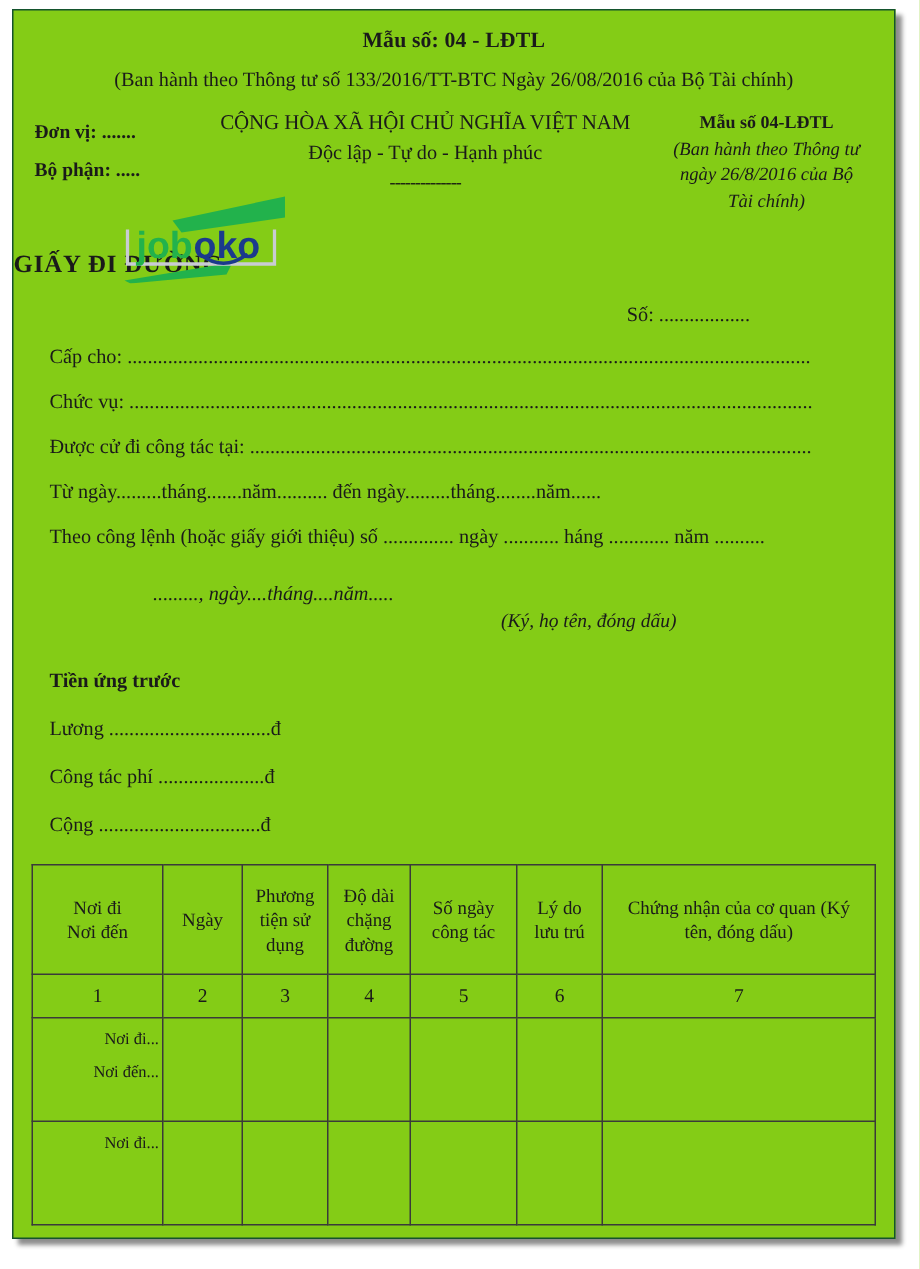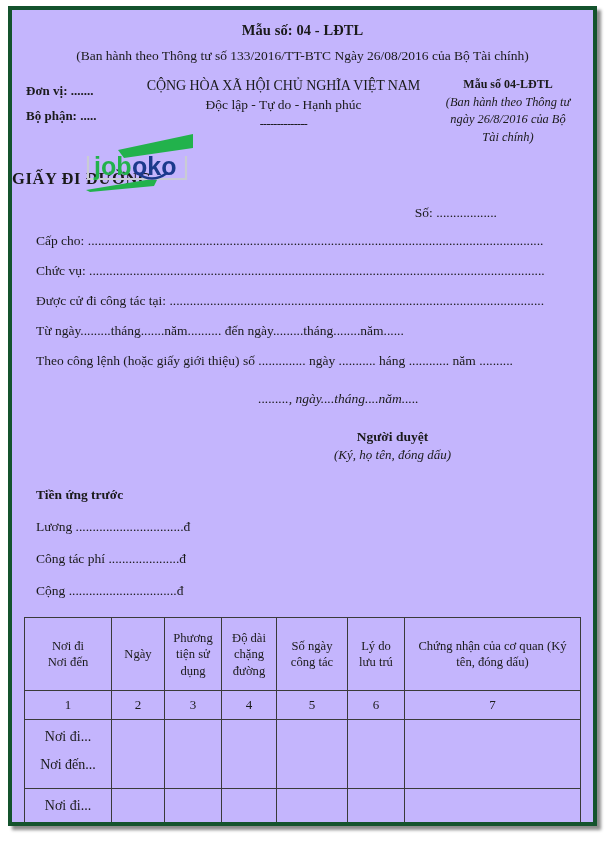--- a/index.html
+++ b/index.html
@@ -15,22 +15,22 @@
     overflow: hidden;
   }
 
   
   .page {
     position: absolute;
     left: 8px;
     top: 6px;
     width: 589px;
     height: 820px;
-    background: #c4b5fd;
-    border: 4px solid #14532d;
+    background: #84cc16;
+    border: 1px solid #14532d;
     box-shadow: 4px 4px 3px rgba(0,0,0,0.45);
     box-sizing: border-box;
     overflow: hidden;
   }
 
   
   .form-no {
     text-align: center;
     font-weight: bold;
     font-size: 14.5px;
@@ -128,25 +128,24 @@
   .fld {
     font-size: 13.5px;
     margin-top: 14px;
     white-space: nowrap;
     overflow: hidden;
   }
   .fld.first { margin-top: 2px; }
 
   
   .datesign {
-    text-align: center;
     font-style: italic;
     font-size: 13.5px;
     margin-top: 22px;
-    padding-left: 72px;
+    padding-left: 93px;
   }
   .approver {
     text-align: center;
     font-weight: bold;
     font-size: 13.5px;
     margin-top: 22px;
     padding-left: 180px;
   }
   .approver-sub {
     text-align: center;
@@ -193,24 +192,24 @@
   tr.numrow td {
     text-align: center;
     height: 22px;
     font-size: 13px;
   }
   tr.body-row td {
     height: 62px;
     vertical-align: top;
   }
   td.place {
-    text-align: center;
+    text-align: right;
     padding-left: 6px;
     line-height: 2.0;
-    font-size: 14px;
+    font-size: 11px;
   }
   .c1 { width: 82px; }
   .c2 { width: 48px; }
   .c3 { width: 52px; }
   .c4 { width: 50px; }
   .c5 { width: 66px; }
   .c6 { width: 52px; }
   .c7 { width: auto; }
 </style>
 </head>
@@ -255,21 +254,20 @@
 
   <div class="fields">
     <div class="fld first"><span>Cấp cho:</span><span> .......................................................................................................................................</span></div>
     <div class="fld"><span>Chức vụ:</span><span> .......................................................................................................................................</span></div>
     <div class="fld"><span>Được cử đi công tác tại:</span><span> ...............................................................................................................</span></div>
     <div class="fld"><span>Từ ngày</span><span>.........tháng.......năm.......... đến ngày.........tháng........năm......</span></div>
     <div class="fld"><span>Theo công lệnh (hoặc giấy giới thiệu) số</span><span> .............. ngày ........... háng ............ năm ..........</span></div>
   </div>
 
   <div class="datesign">........., ngày....tháng....năm.....</div>
-  <div class="approver">Người duyệt</div>
   <div class="approver-sub">(Ký, họ tên, đóng dấu)</div>
 
   <div class="advance">
     <div class="advance-title">Tiền ứng trước</div>
     <div class="row"><span>Lương</span><span> ................................đ</span></div>
     <div class="row"><span>Công tác phí</span><span> .....................đ</span></div>
     <div class="row"><span>Cộng</span><span> ................................đ</span></div>
   </div>
 
   <div class="tbl-wrap">

